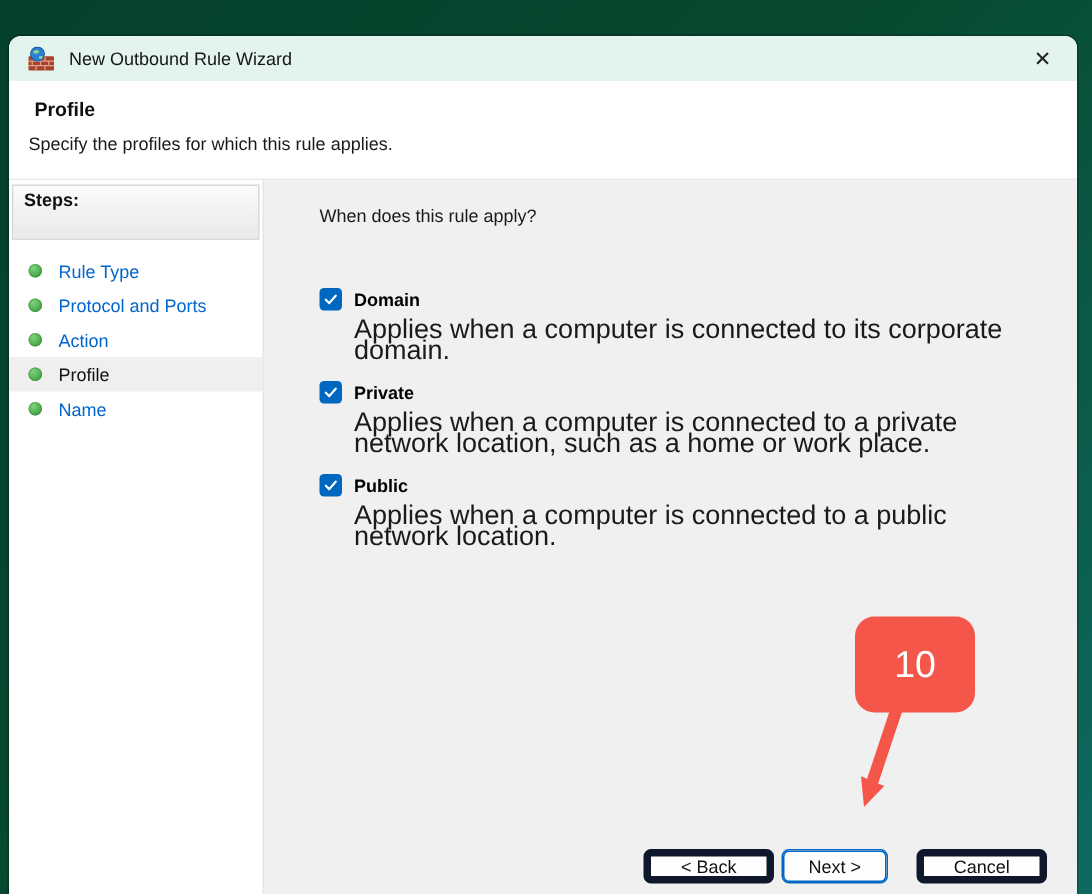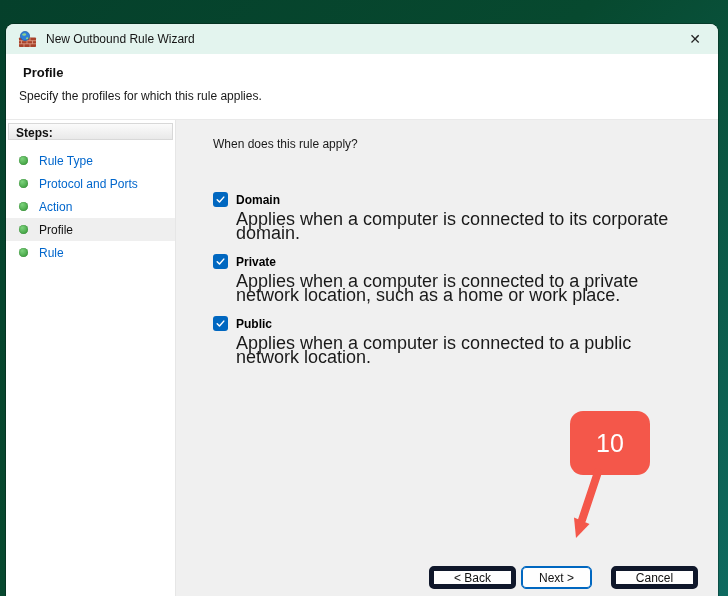--- a/index.html
+++ b/index.html
@@ -28,21 +28,21 @@
     font-size:14px; color:#222; cursor:default; background:transparent; border:none;
   }
   
   .header { height:66px; background:#ffffff; border-bottom:1px solid #e9e9e9; }
   .header .page-title { font-size:13px; font-weight:bold; color:#101010; padding:11px 0 0 17px; }
   .header .page-subtitle { font-size:12px; color:#1a1a1a; padding:9px 0 0 13px; }
   
   .bodyrow { display:flex; height:485px; }
   .sidebar { width:170px; background:#ffffff; border-right:1px solid #e6e6e6; }
   .steps-header {
-    margin:3px 2px 9px 2px; height:17px; line-height:19px; padding-left:7px;
+    margin:3px 2px 9px 2px; height:37px; line-height:19px; padding-left:7px;
     font-size:12px; font-weight:bold; color:#101010;
     background:linear-gradient(#fbfbfb,#e9e9e9); border:1px solid #d8d8d8;
   }
   .step-item {
     height:23px; display:flex; align-items:center; gap:11px; padding-left:13px;
     font-size:12px; color:#0066cc; cursor:default;
   }
   .step-item.active { color:#111111; background:#efefef; }
   .bullet {
     width:9px; height:9px; border-radius:50%; flex:0 0 auto;
@@ -116,21 +116,21 @@
       <div class="step-item">
         <span class="bullet"></span>
         <span>Action</span>
       </div>
       <div class="step-item active">
         <span class="bullet"></span>
         <span>Profile</span>
       </div>
       <div class="step-item">
         <span class="bullet"></span>
-        <span>Rule</span>
+        <span>Name</span>
       </div>
     </div>
 
     <div class="content">
       <div class="question">When does this rule apply?</div>
 
       <div class="profile-group">
         <div class="cb-row">
           <span class="checkbox">
             <svg width="11" height="11" viewBox="0 0 12 12">

